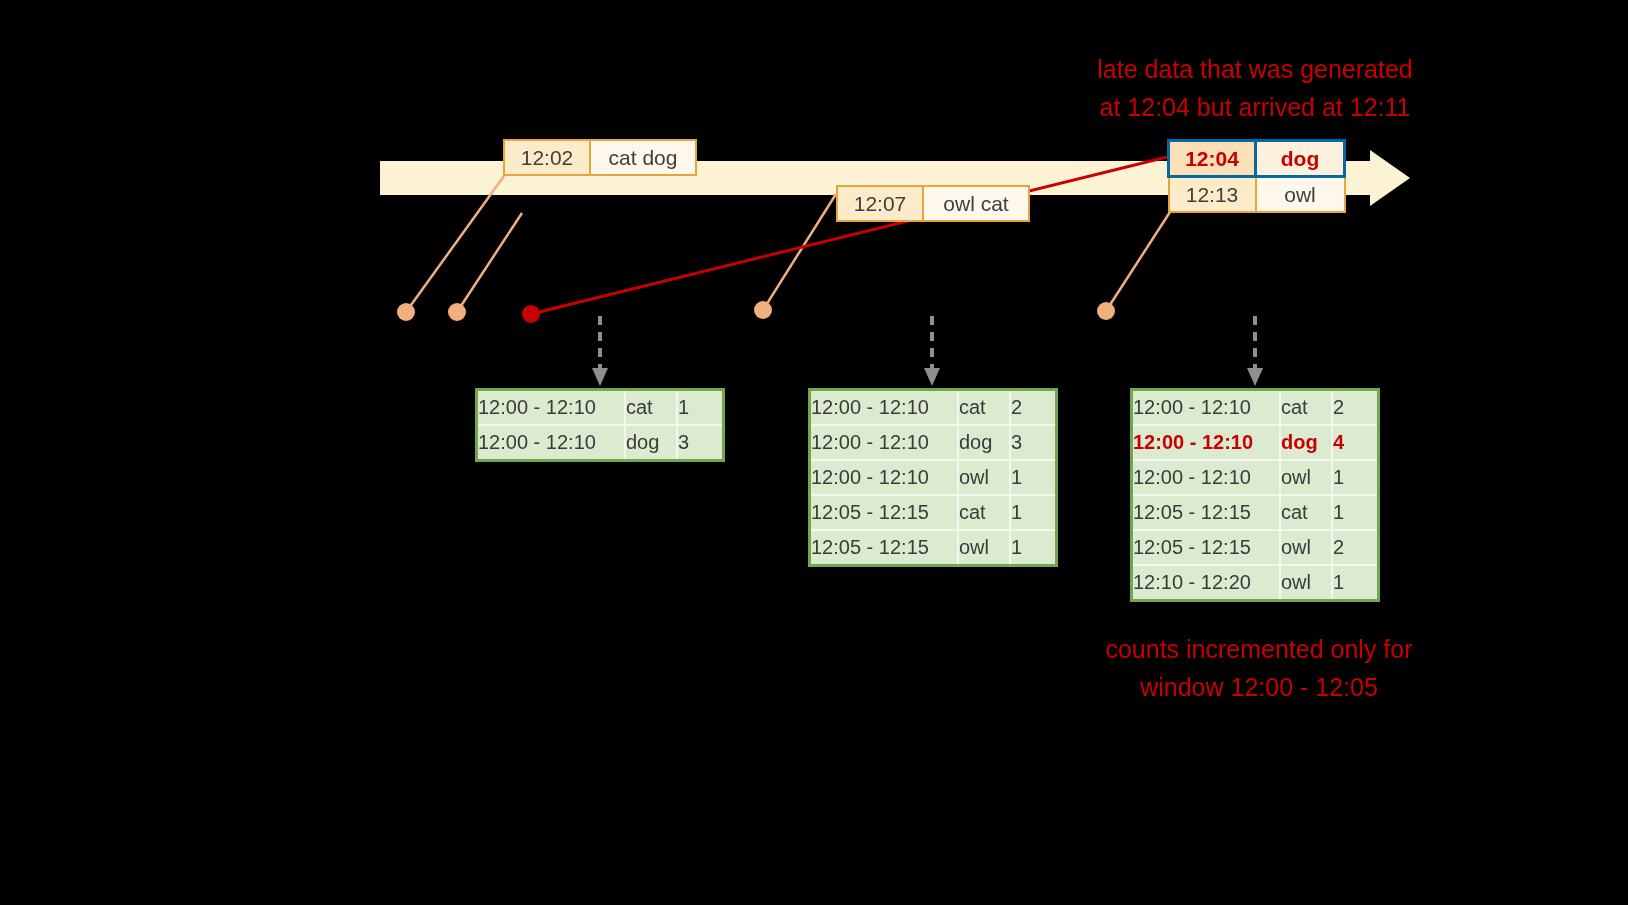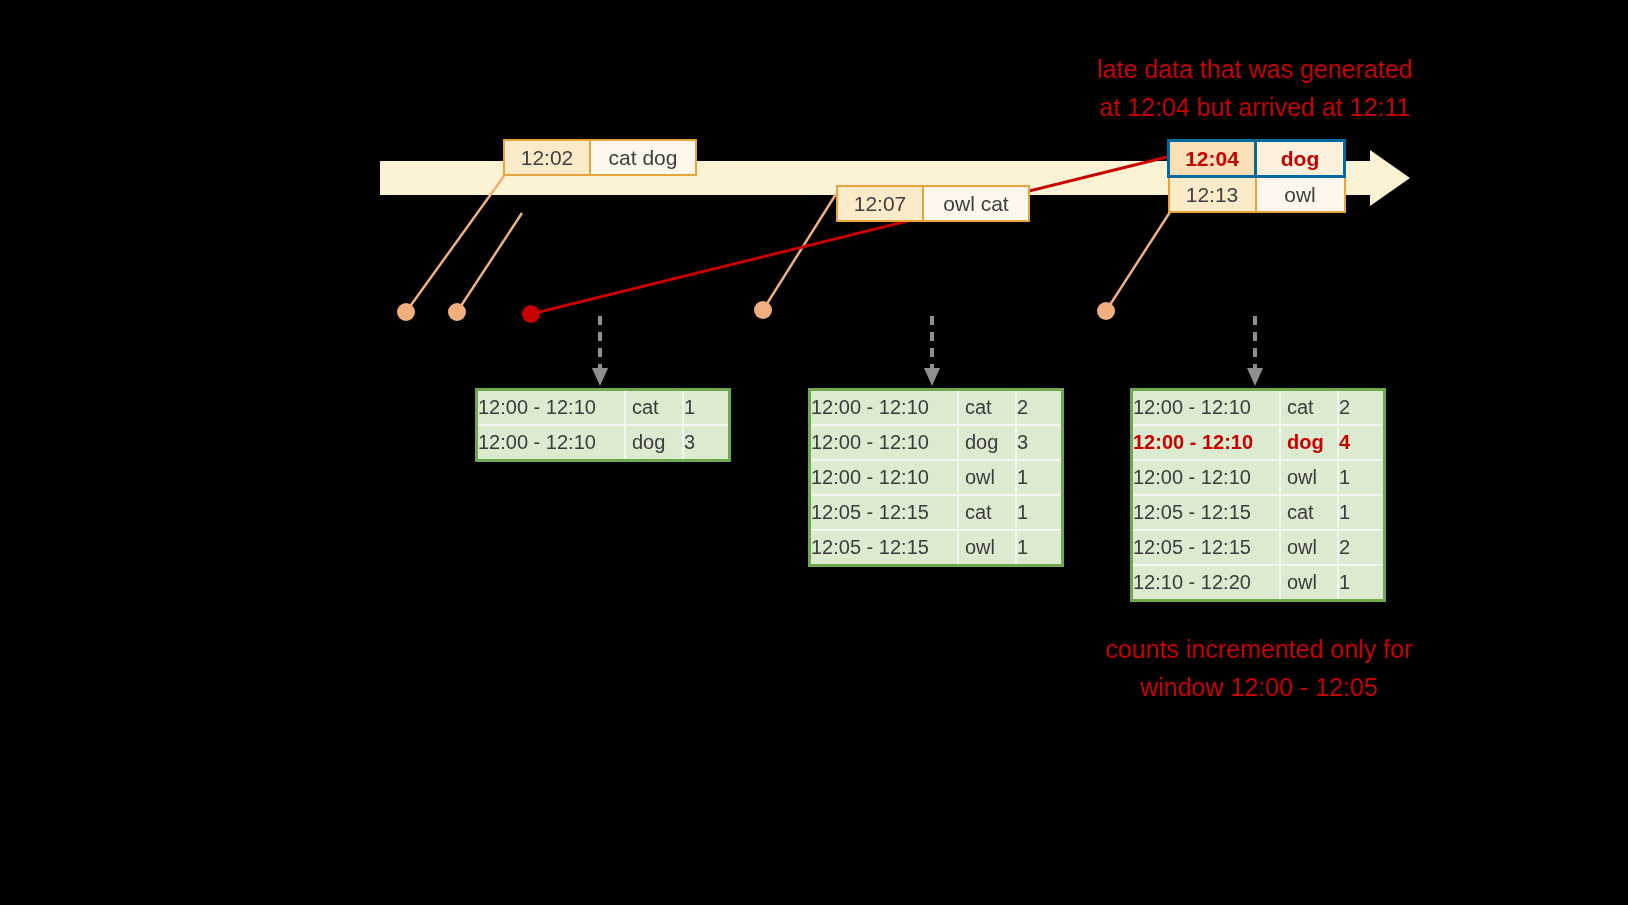--- a/index.html
+++ b/index.html
@@ -43,21 +43,21 @@
   
   .result-table{
     position:absolute;border-collapse:collapse;z-index:3;
     font-size:20px;color:#3b3b3b;border:3px solid #6fa84e;
   }
   .result-table td{
     border:2px solid #f3f7ef;background:#dcead0;text-align:left;
     height:33px;padding:0;
   }
   .result-table td.win{width:146px;}
-  .result-table td.word{width:50px;padding-left:6px;}
+  .result-table td.word{width:50px;}
   .result-table td.cnt{width:44px;}
   .result-table tr.late-row td{color:#c80000;font-weight:700;}
 </style>
 </head>
 <body>
 
 <div class="canvas">
 
   <div class="note note-late">
     <div>late data that was generated</div>

